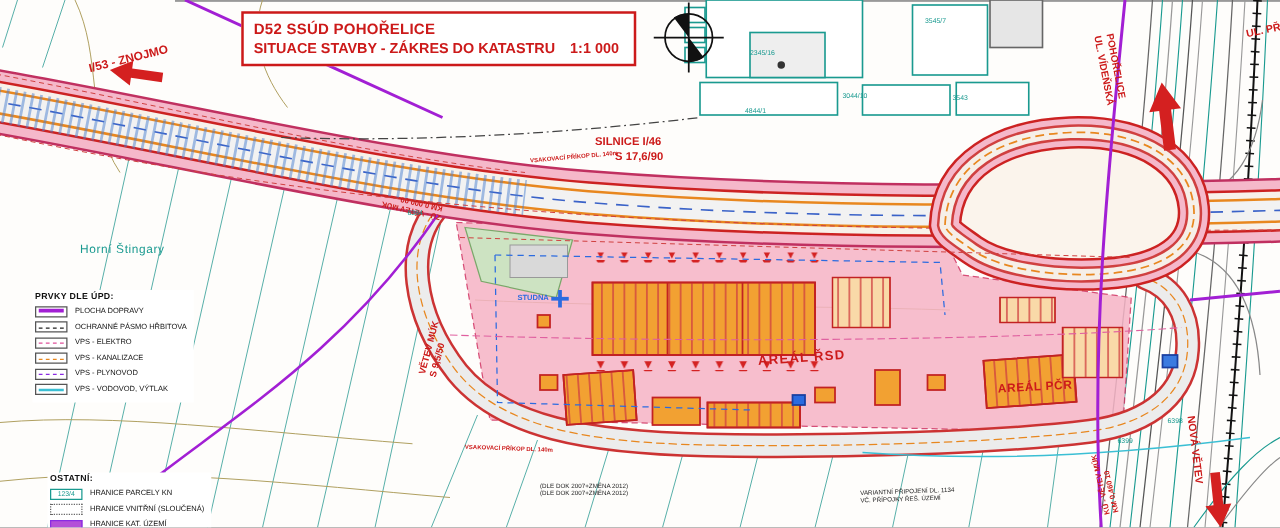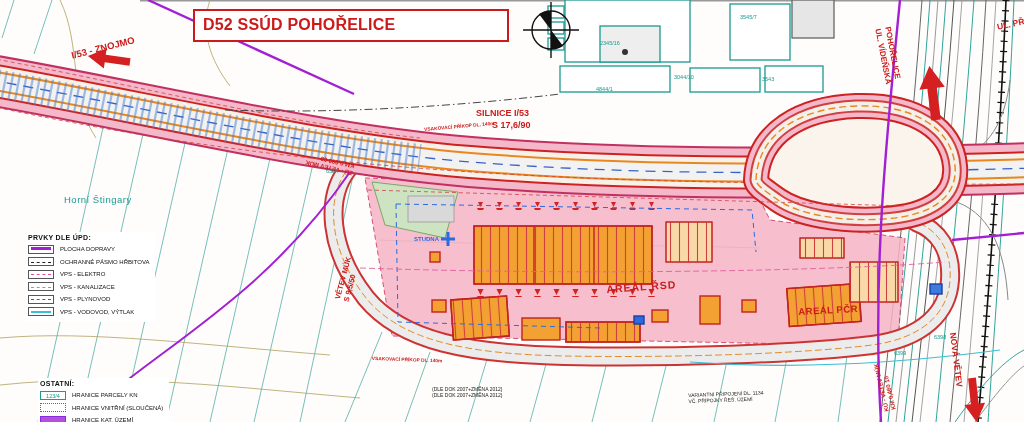--- a/index.html
+++ b/index.html
@@ -7,21 +7,21 @@
          font-family:"Liberation Sans",sans-serif;}
   .stage svg{position:absolute;left:0;top:0;}
   .lbl{position:absolute;transform-origin:0 0;white-space:nowrap;line-height:1.2;}
   .red{color:#cc1a1a;font-weight:bold;}
   .teal{color:#1a9a90;}
   .blue{color:#2b6be0;font-weight:bold;}
   .blk{color:#222;}
   
   .titleblock{position:absolute;left:193px;top:9px;width:296px;background:#fff;
               border:2px solid #cc1a1a;padding:5px 8px 6px 8px;}
-  .titleblock .t1{color:#cc1a1a;font-weight:bold;font-size:16px;letter-spacing:.2px;}
+  .titleblock .t1{color:#cc1a1a;font-weight:bold;font-size:12px;letter-spacing:.2px;}
   .titleblock .t2{color:#cc1a1a;font-weight:bold;font-size:11.5px;display:flex;gap:12px;margin-top:3px;}
   
   .legend{position:absolute;background:#fff;padding:2px 6px 2px 2px;}
   .legend h4{margin:0 0 2px 0;font-size:7px;font-weight:bold;color:#111;letter-spacing:.3px;}
   .lrow{display:flex;align-items:center;margin:3.5px 0;font-size:6px;color:#111;white-space:nowrap;}
   .sw{display:inline-block;width:26px;height:9px;border:1px solid #555;position:relative;
       margin-right:6px;flex:none;background:#fff;box-sizing:border-box;}
   .sw i{position:absolute;left:2px;right:2px;top:50%;display:block;height:0;}
   .sw-plocha i{border-top:3px solid #a21fd4;margin-top:-2px;}
   .sw-pasmo i{border-top:1px dashed #222;}
@@ -214,24 +214,28 @@
   </g>
 
   <g stroke="#2b6be0" stroke-width="3">
     <line x1="448" y1="232" x2="448" y2="246"></line>
     <line x1="441" y1="239" x2="455" y2="239"></line>
   </g>
 </svg>
 
 <div class="titleblock">
   <div class="t1">D52 SSÚD POHOŘELICE</div>
+  <div class="t2">
+    <span>SITUACE STAVBY - ZÁKRES DO KATASTRU</span>
+    <span>1:1 000</span>
+  </div>
 </div>
 
 <div class="lbl red" style="left:70px;top:50px;font-size:9.5px;transform:rotate(-14deg);">I/53 - ZNOJMO</div>
-<div class="lbl red" style="left:476px;top:108px;font-size:9px;">SILNICE I/53</div>
+<div class="lbl red" style="left:476px;top:108px;font-size:9px;">SILNICE I/46</div>
 <div class="lbl red" style="left:492px;top:120px;font-size:9px;">S 17,6/90</div>
 <div class="lbl red" style="left:424px;top:127px;font-size:4.8px;transform:rotate(-5deg);">VSAKOVACÍ PŘÍKOP DL. 140m</div>
 <div class="lbl red" style="left:372px;top:356px;font-size:4.8px;transform:rotate(2deg);">VSAKOVACÍ PŘÍKOP DL. 140m</div>
 <div class="lbl red" style="left:333px;top:298px;font-size:7.5px;transform:rotate(-75deg);">
   <div>VĚTEV MÚK</div>
   <div>S 9,5/50</div>
 </div>
 <div class="lbl red" style="left:352px;top:176px;font-size:6px;transform:rotate(193deg);">
   <div>ZÚ - VĚTEV MÚK</div>
   <div>KM 0,000 00</div>

